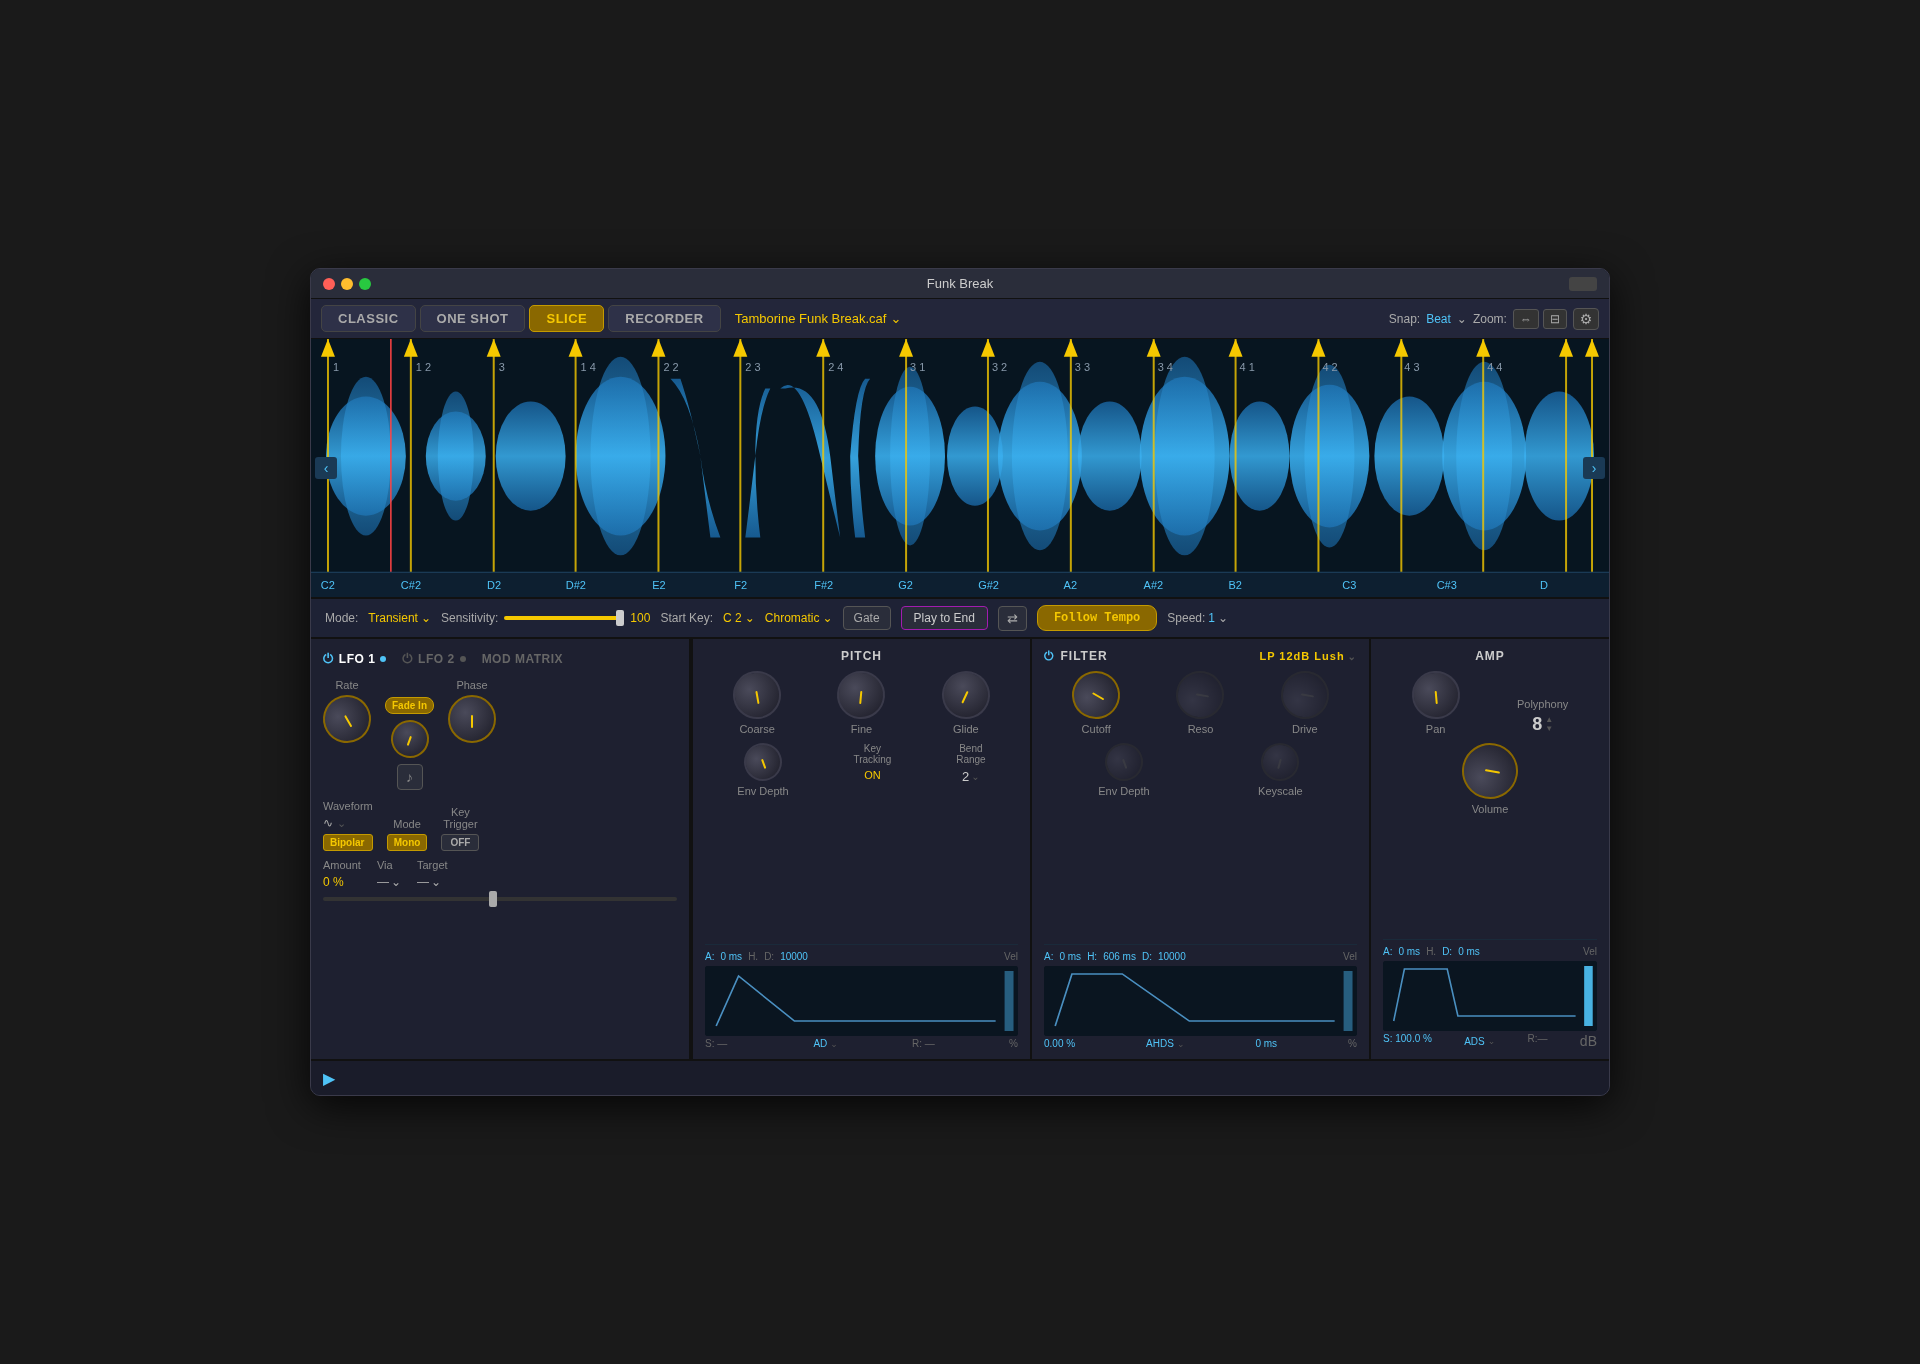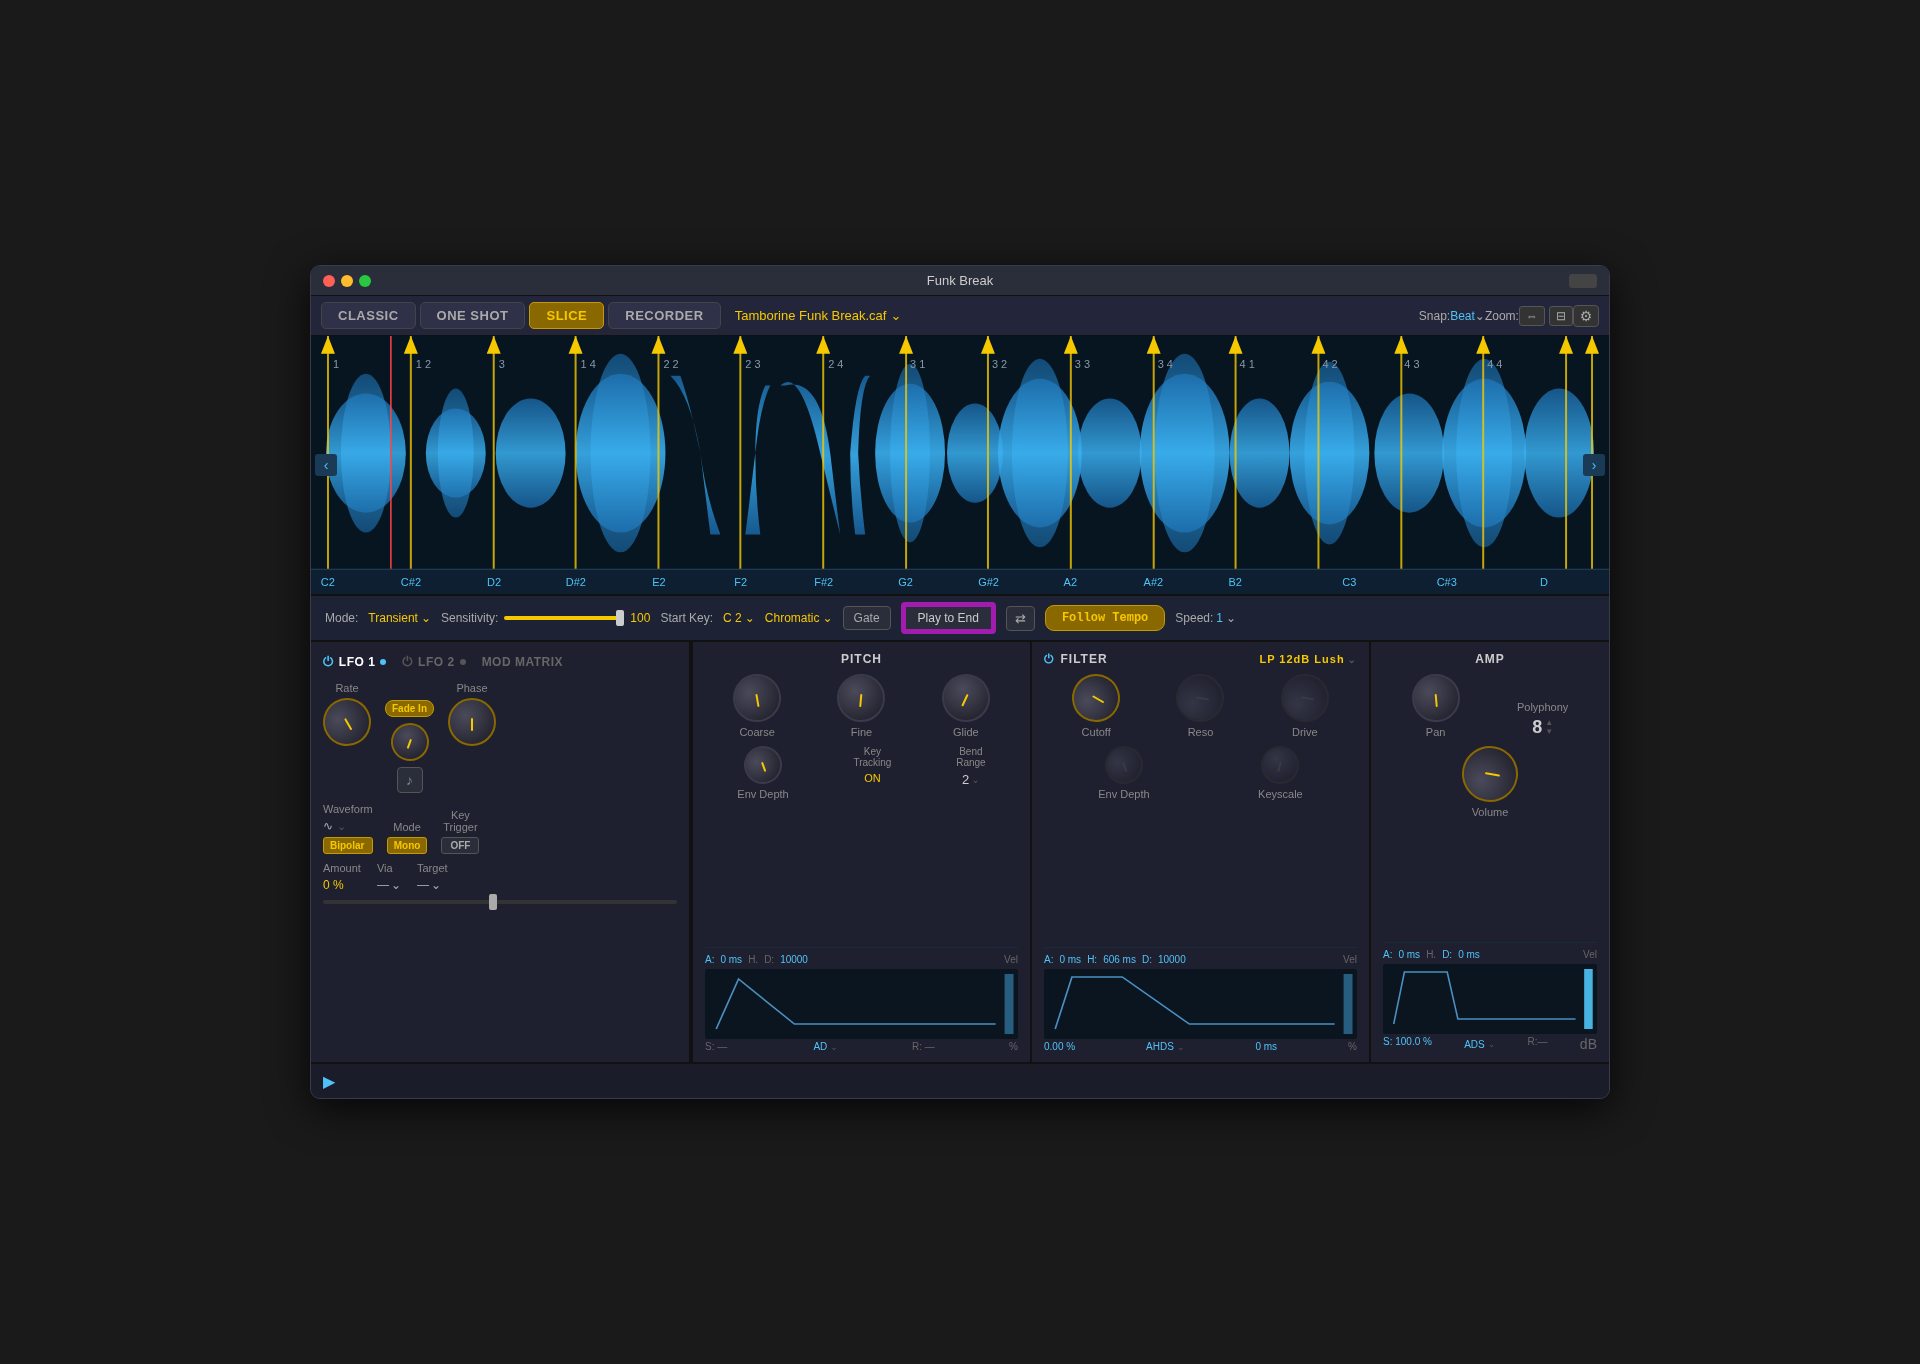--- a/index.html
+++ b/index.html
@@ -84,21 +84,21 @@
       color: #f5c800;
       font-size: 13px;
       display: flex;
       align-items: center;
       gap: 4px;
       flex: 1;
     }
     .snap-zoom-row {
       display: flex;
       align-items: center;
-      gap: 0;
+      gap: 6px;
       margin-left: auto;
       color: #aaa;
       font-size: 12px;
     }
     .snap-val { color: #4fc3f7; }
     .zoom-btns {
       display: flex;
       gap: 4px;
     }
     .zoom-btn {
@@ -214,21 +214,21 @@
       background: #2a2d3a;
       border: 1px solid #555;
       border-radius: 4px;
       color: #aaa;
       font-size: 12px;
       cursor: pointer;
     }
     .btn-play-to-end {
       padding: 4px 12px;
       background: #2a2d3a;
-      border: 5px solid #a21caf;
+      border: 1px solid #a21caf;
       border-radius: 4px;
       color: #ccc;
       font-size: 12px;
       cursor: pointer;
       text-align: right;
     }
     .btn-loop-icon {
       padding: 4px 8px;
       background: #2a2d3a;
       border: 1px solid #555;

